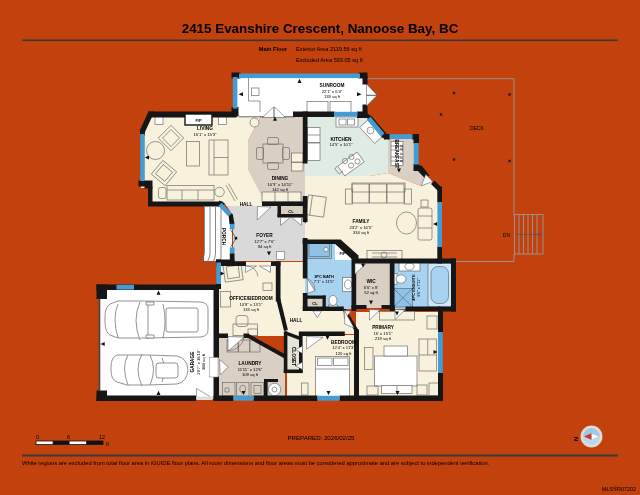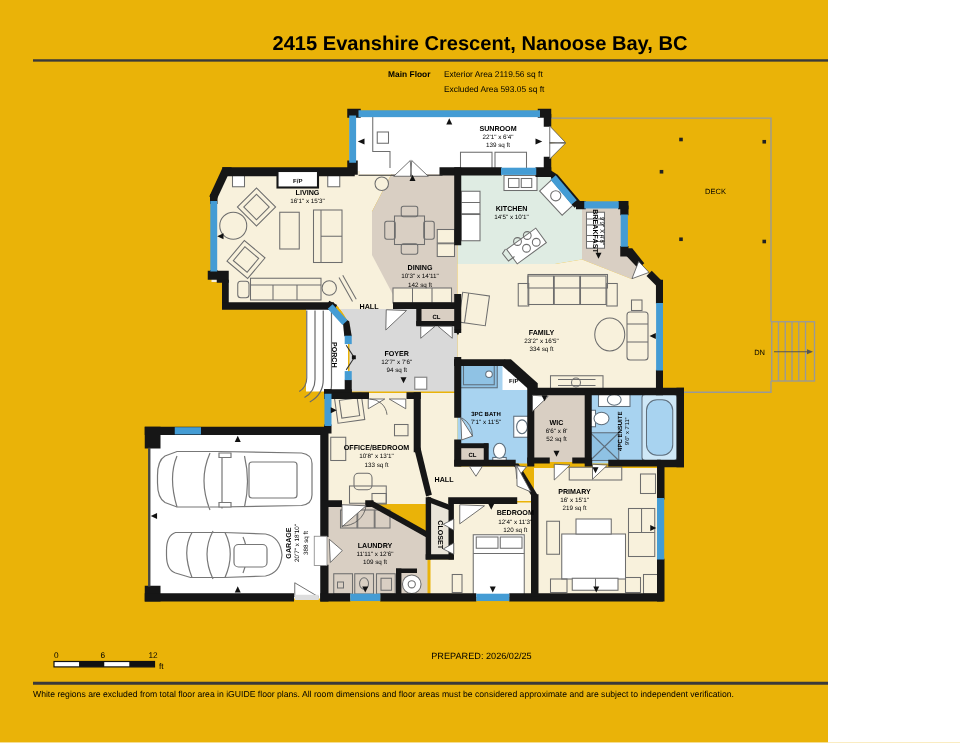--- a/index.html
+++ b/index.html
@@ -1,17 +1,17 @@
 <!DOCTYPE html>
 <html><head>
 <meta charset="utf-8">
 <style>
 html,body{margin:0;padding:0;background:#fff;}
 *{font-family:"Liberation Sans", sans-serif;}
-#page{position:relative;width:552px;height:495px;background:#eab308;overflow:hidden;}
+#page{position:relative;width:640px;height:495px;background:#c2410c;overflow:hidden;}
 svg text{fill:#000;}
 .rn{font-size:4.75px;font-weight:bold;letter-spacing:0;}
 .rd{font-size:4.2px;}
 .tiny{font-size:4px;font-weight:bold;}
 </style>
 </head>
 <body>
 <div id="page">
 <svg width="640" height="495" viewBox="0 0 640 495" xmlns="http://www.w3.org/2000/svg">
 

